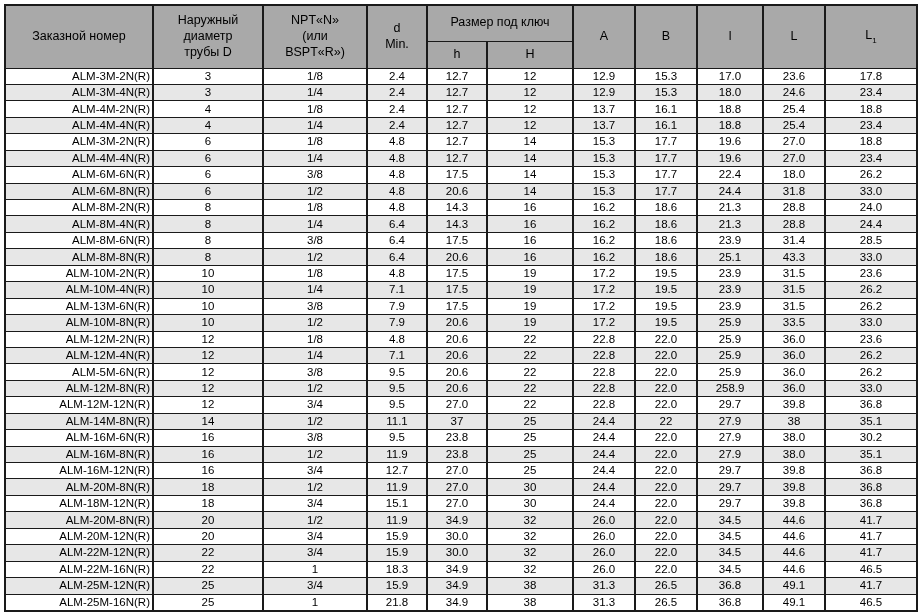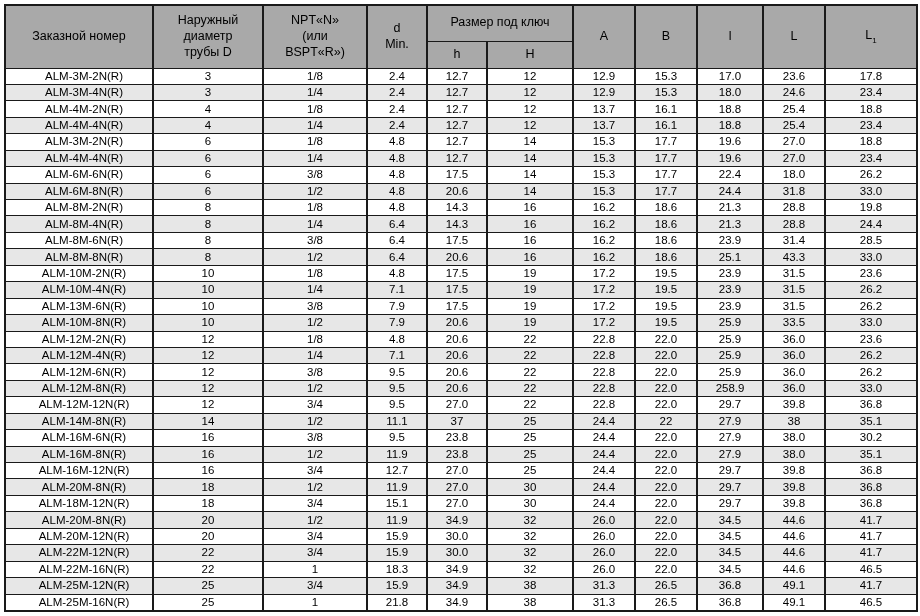--- a/index.html
+++ b/index.html
@@ -43,21 +43,21 @@
   }
   thead tr.hrow1 { height: 36px; }
   thead tr.hrow2 { height: 27px; }
   .pre { white-space: pre-line; }
   tbody td {
     font-size: 11.5px;
     line-height: 15px;
     height: 15.4px;
   }
   tbody td.c-name {
-    text-align: center;
+    text-align: right;
     padding-left: 12px;
   }
   tbody tr:nth-child(even) td { background: #e7e7e7; }
   tbody tr:nth-child(odd) td { background: #ffffff; }
   sub.l1sub {
     font-size: 8px;
     vertical-align: sub;
   }
   
   col.c1  { width: 148px; }
@@ -222,21 +222,21 @@
           <td class="c-name">ALM-8M-2N(R)</td>
           <td>8</td>
           <td>1/8</td>
           <td>4.8</td>
           <td>14.3</td>
           <td>16</td>
           <td>16.2</td>
           <td>18.6</td>
           <td>21.3</td>
           <td>28.8</td>
-          <td>19.8</td>
+          <td>24.0</td>
         </tr>
         <tr>
           <td class="c-name">ALM-8M-4N(R)</td>
           <td>8</td>
           <td>1/4</td>
           <td>6.4</td>
           <td>14.3</td>
           <td>16</td>
           <td>16.2</td>
           <td>18.6</td>
@@ -342,21 +342,21 @@
           <td>7.1</td>
           <td>20.6</td>
           <td>22</td>
           <td>22.8</td>
           <td>22.0</td>
           <td>25.9</td>
           <td>36.0</td>
           <td>26.2</td>
         </tr>
         <tr>
-          <td class="c-name">ALM-12M-6N(R)</td>
+          <td class="c-name">ALM-5M-6N(R)</td>
           <td>12</td>
           <td>3/8</td>
           <td>9.5</td>
           <td>20.6</td>
           <td>22</td>
           <td>22.8</td>
           <td>22.0</td>
           <td>25.9</td>
           <td>36.0</td>
           <td>26.2</td>

